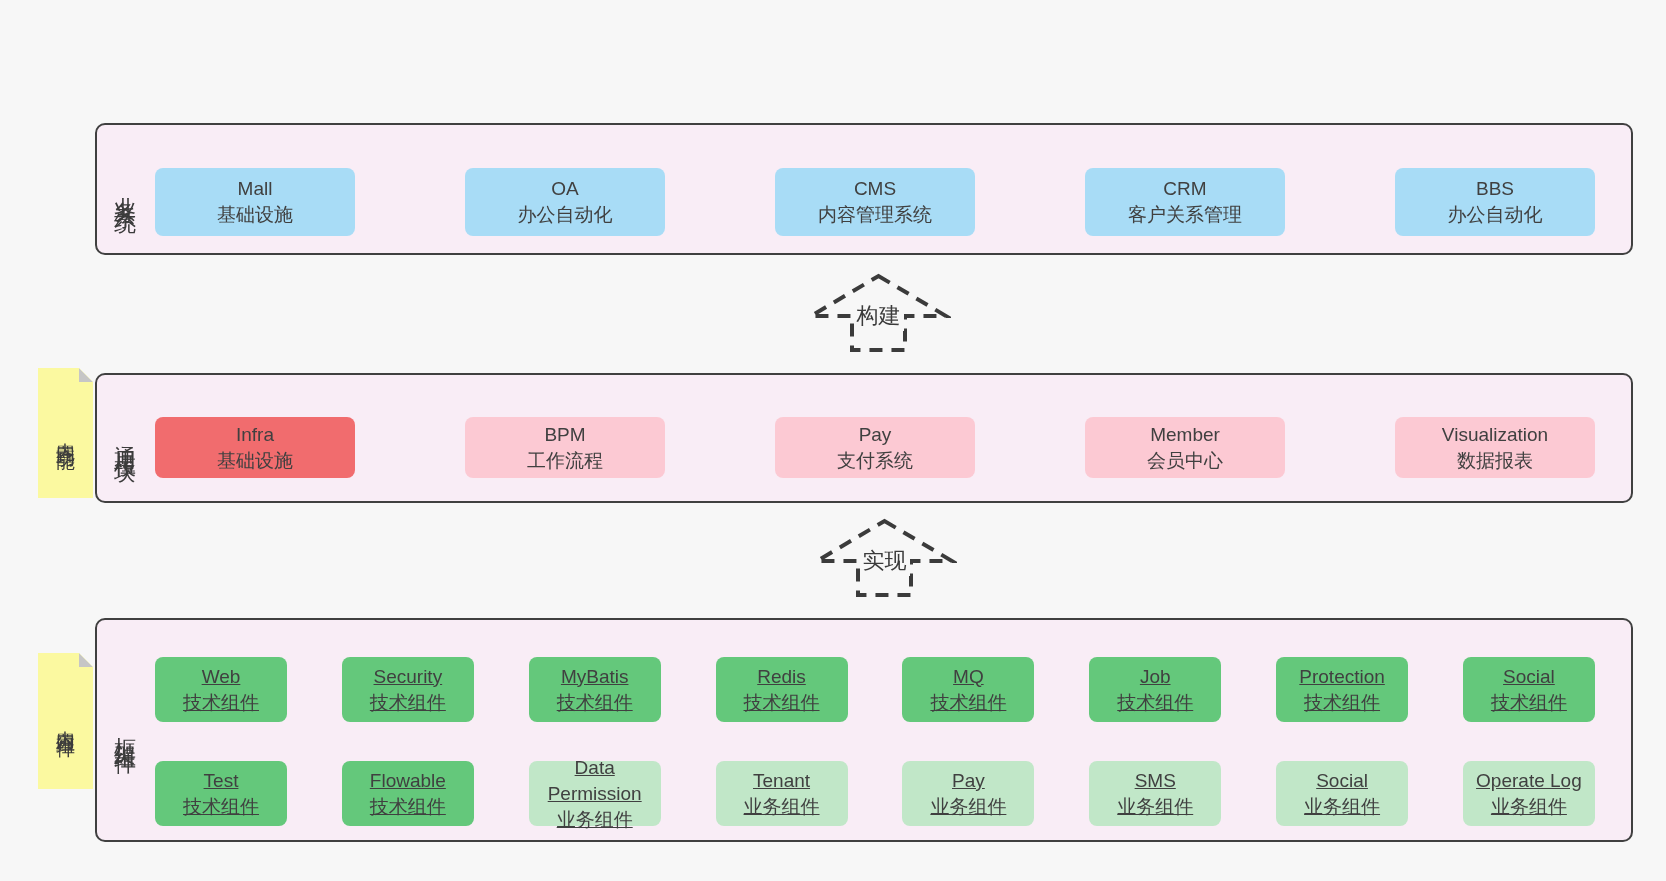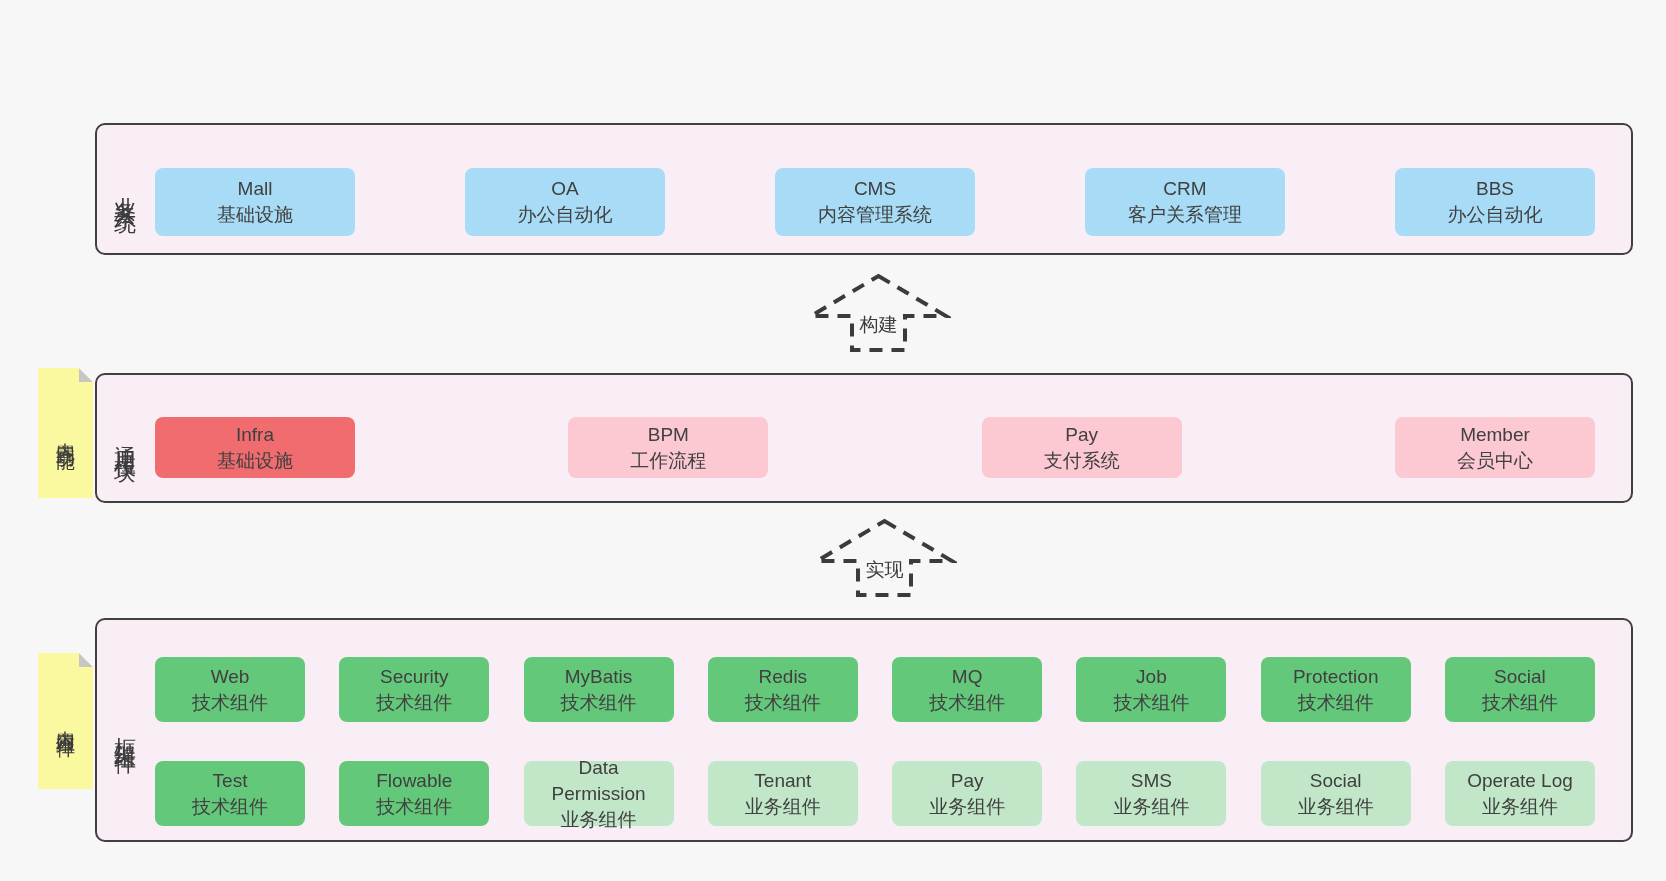--- a/index.html
+++ b/index.html
@@ -30,21 +30,21 @@
   .panel-modules   .boxrow { top:25px;  height:78px; }
   .panel-framework .boxrow.r1 { top:20px;  height:82px; }
   .panel-framework .boxrow.r2 { top:124px; height:82px; }
 
   .box {
     box-sizing:border-box; border-radius:8px; padding:4px 6px;
     display:flex; flex-direction:column; justify-content:center; align-items:center;
     text-align:center; font-size:19px; line-height:26px; color:#404040;margin-top:17px;
   }
   .row-6 .box { width:200px; }
-  .row-8 .box { width:150px; }
+  .row-8 .box { width:132px;text-decoration:underline; }
   .box.blue        { background:#a8dcf6; }
   .box.red         { background:#f16c6e; }
   .box.pink        { background:#fcc9d3; }
   .box.green       { background:#64c87b; }
   .box.light-green { background:#c1e7c8; }
 
   .note {
     position:absolute; left:38px; width:55px; background:#fbf9a0;
     clip-path:polygon(0 0, calc(100% - 14px) 0, 100% 14px, 100% 100%, 0 100%);
     display:flex; align-items:center; justify-content:center;
@@ -58,22 +58,22 @@
   .note-text {
     writing-mode:vertical-rl; text-orientation:upright;
     font-size:19px; letter-spacing:3px; color:#3b3b3b;
   }
 
   .arrow { position:absolute; width:145px; height:82px; }
   .arrow-1 { left:806px; top:272px; }
   .arrow-2 { left:812px; top:517px; }
   .arrow svg { position:absolute; left:0; top:0; }
   .arrow-label {
-    position:absolute; left:50%; top:40px; transform:translateX(-50%);
-    background:#f7f7f7; padding:0 3px; font-size:19px; white-space:nowrap;
+    position:absolute; left:50%; top:29px; transform:translateX(-50%);
+    background:#f7f7f7; padding:0 3px; font-size:22px; white-space:nowrap;
   }
 </style>
 </head>
 <body>
 
 <div class="canvas">
 
   <section class="panel panel-business">
     <div class="vlabel">业务系统</div>
     <div class="boxrow row-6">
@@ -119,20 +119,24 @@
           <div class="box-subtitle">工作流程</div>
         </div>
         <div class="box pink">
           <div class="box-title">Pay</div>
           <div class="box-subtitle">支付系统</div>
         </div>
         <div class="box pink">
           <div class="box-title">Member</div>
           <div class="box-subtitle">会员中心</div>
         </div>
+        <div class="box pink">
+          <div class="box-title">Visualization</div>
+          <div class="box-subtitle">数据报表</div>
+        </div>
       </div>
   </section>
 
   <div class="note note-1">
     <span class="note-fold"></span>
     <span class="note-text">内置功能</span>
   </div>
 
   <div class="arrow arrow-2">
     <svg width="145" height="82" viewBox="0 0 145 82">

